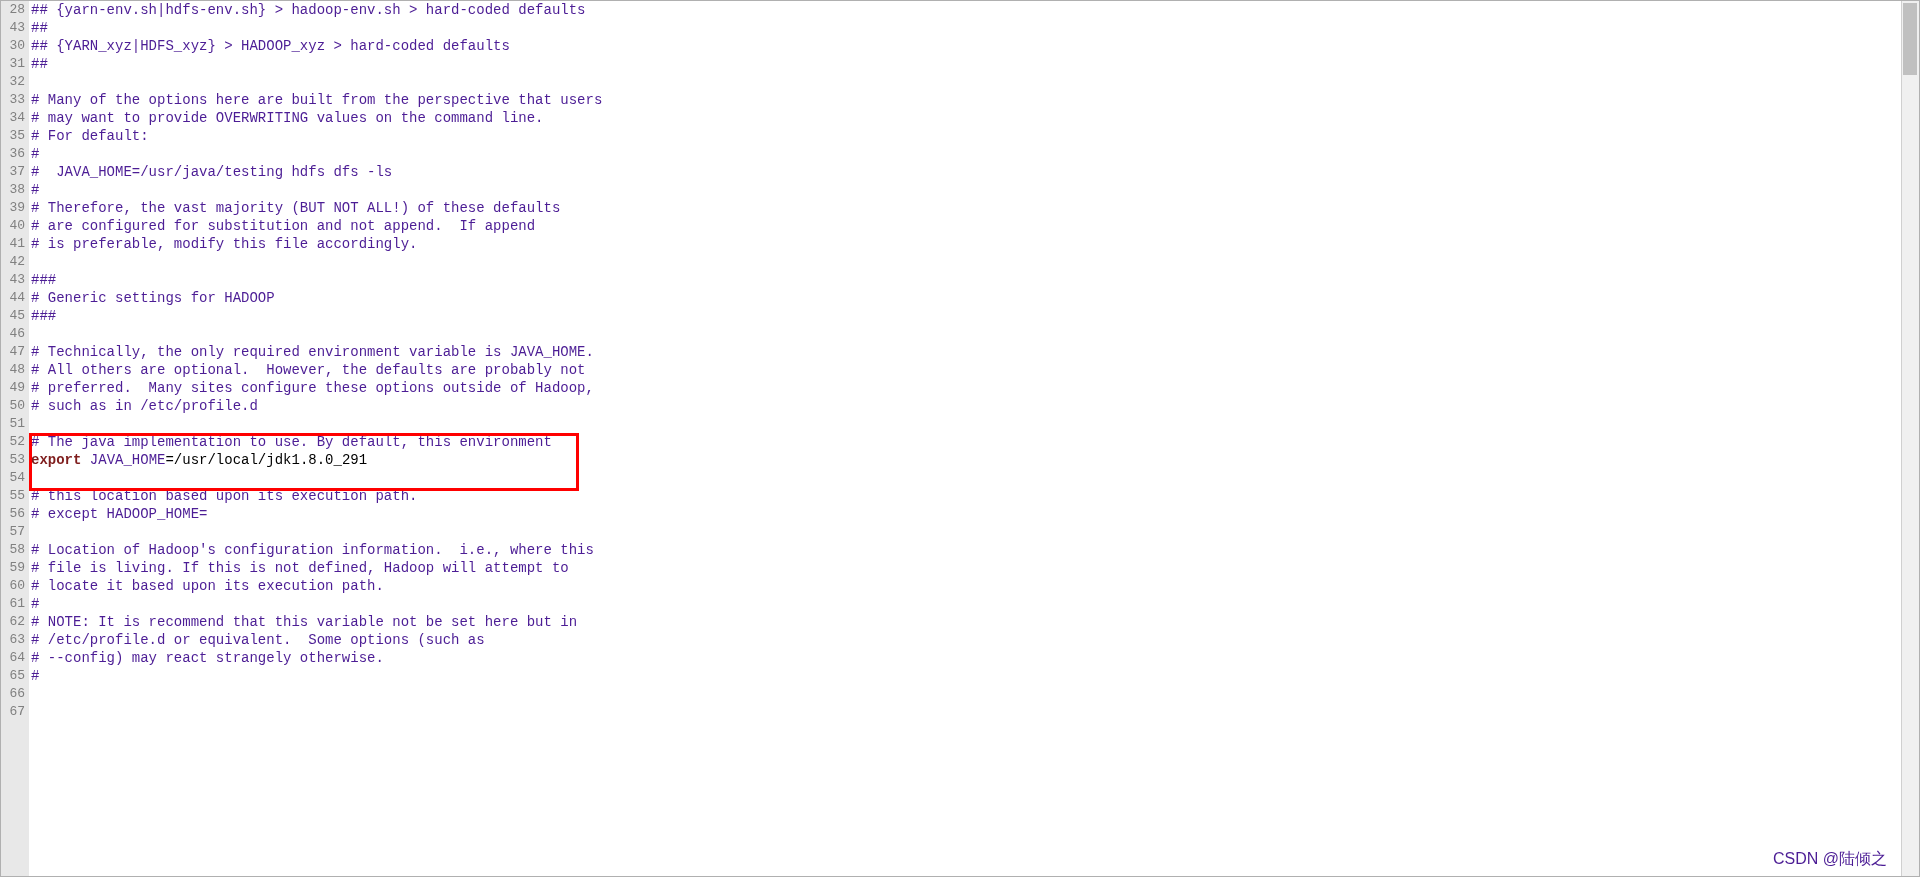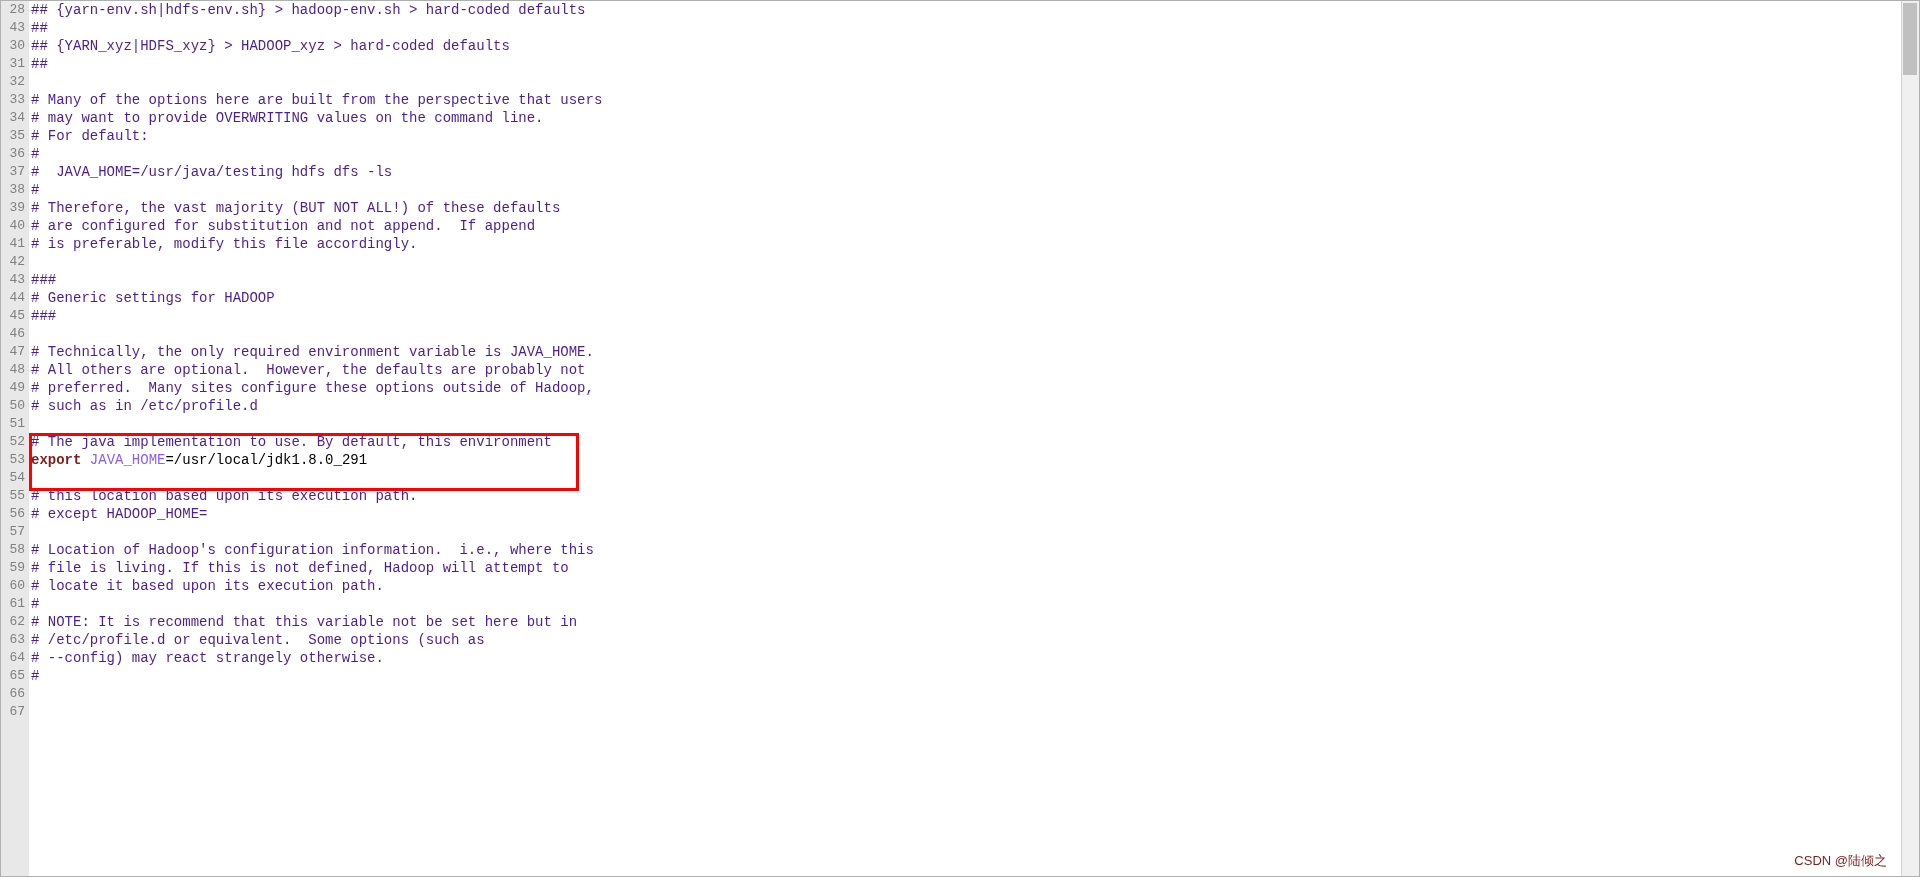--- a/index.html
+++ b/index.html
@@ -49,21 +49,21 @@
       font-family: "Consolas", "Courier New", monospace;
     }
     .comment {
       color: #4c1d95;
     }
     .keyword {
       color: #7f1d1d;
       font-weight: bold;
     }
     .var {
-      color: #8b5cf6;
+      color: #4c1d95;
     }
     .plain {
       color: #000000;
       text-align: right;
     }
     .highlight-box {
       position: absolute;
       border: 3px solid #ff0000;
       pointer-events: none;
       left: 0px;
@@ -87,22 +87,22 @@
       top: 2px;
       width: 14px;
       height: 72px;
       background: #c0c0c0;
       border-radius: 0;
     }
     .watermark {
       position: absolute;
       right: 32px;
       bottom: 6px;
-      color: #7f1d1d;
-      font-size: 13px;
+      color: #4c1d95;
+      font-size: 16px;
       font-family: sans-serif;
       z-index: 20;
     }
   </style>
 </head>
 <body>
 
 <div class="editor-container">
   <div class="gutter" id="gutter">
       <div class="gutter-line">28</div>

